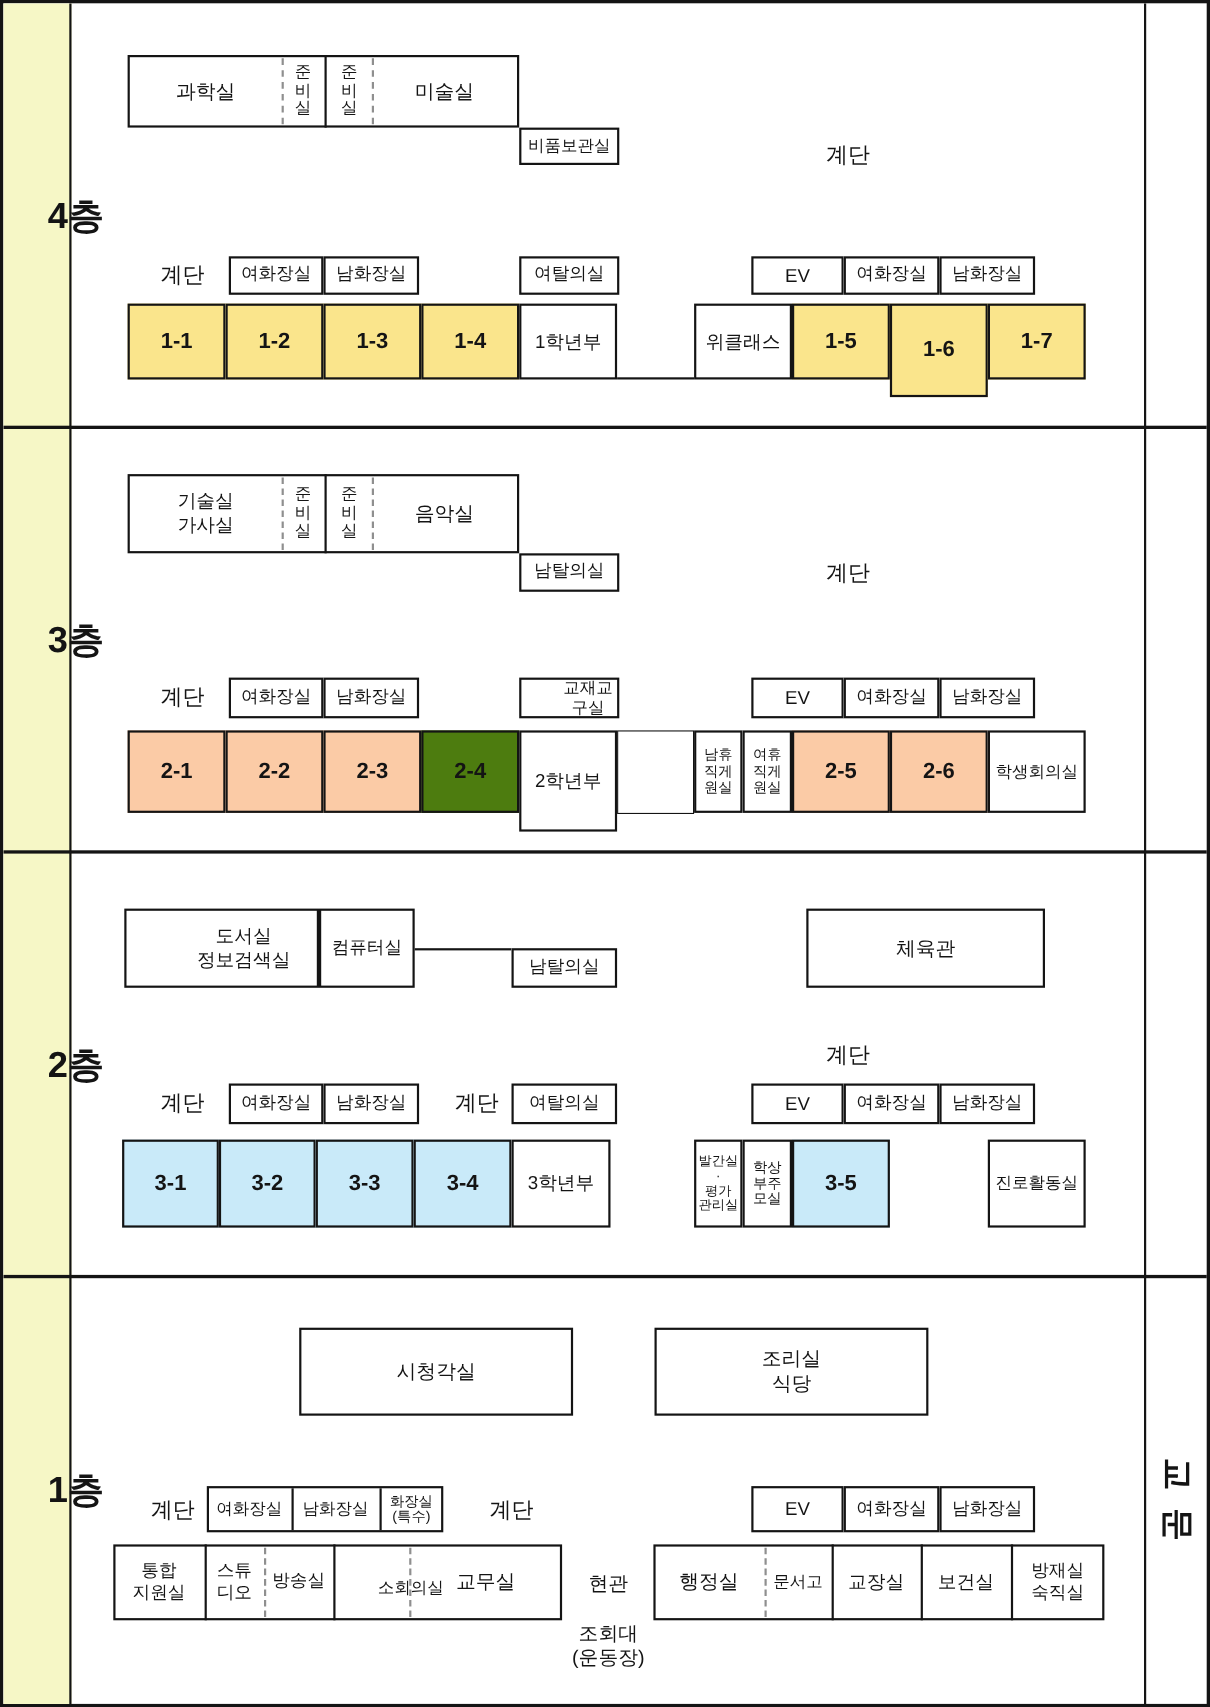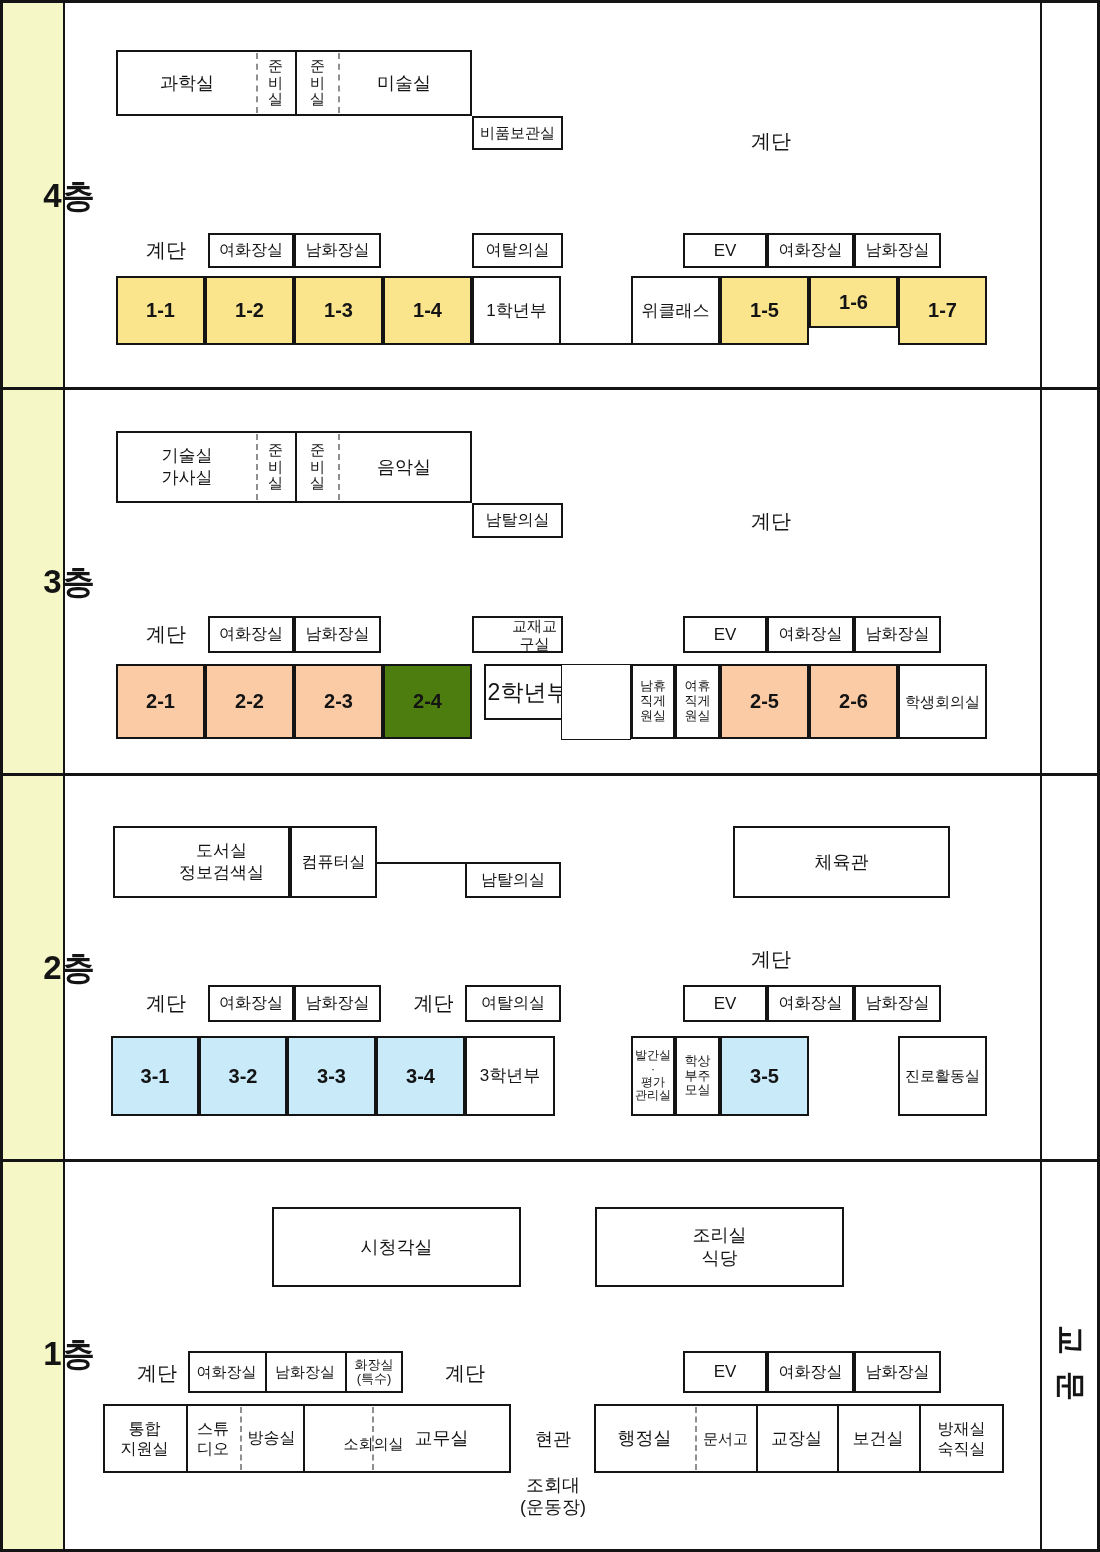--- a/index.html
+++ b/index.html
@@ -79,21 +79,21 @@
     <div class="el box" style="left: 764px; top: 230px; width: 87px; height: 35px; background: rgb(255, 255, 255); border-color: rgb(20, 20, 20); font-size: 16px;">여화장실</div>
     <div class="el box" style="left: 851px; top: 230px; width: 87px; height: 35px; background: rgb(255, 255, 255); border-color: rgb(20, 20, 20); font-size: 16px;">남화장실</div>
     <div class="el box" style="left: 113px; top: 273px; width: 89px; height: 69px; background: rgb(250, 229, 140); border-color: rgb(20, 20, 20); font-size: 20px; font-weight: 700;">1-1</div>
     <div class="el box" style="left: 202px; top: 273px; width: 89px; height: 69px; background: rgb(250, 229, 140); border-color: rgb(20, 20, 20); font-size: 20px; font-weight: 700;">1-2</div>
     <div class="el box" style="left: 291px; top: 273px; width: 89px; height: 69px; background: rgb(250, 229, 140); border-color: rgb(20, 20, 20); font-size: 20px; font-weight: 700;">1-3</div>
     <div class="el box" style="left: 380px; top: 273px; width: 89px; height: 69px; background: rgb(250, 229, 140); border-color: rgb(20, 20, 20); font-size: 20px; font-weight: 700;">1-4</div>
     <div class="el box" style="left: 469px; top: 273px; width: 89px; height: 69px; background: rgb(255, 255, 255); border-color: rgb(20, 20, 20); font-size: 17px;">1학년부</div>
     <div class="el hl" style="left: 558px; top: 340px; width: 70px; height: 0px; border-top: 2px solid rgb(20, 20, 20);"></div>
     <div class="el box" style="left: 628px; top: 273px; width: 89px; height: 69px; background: rgb(255, 255, 255); border-color: rgb(20, 20, 20); font-size: 17px;">위클래스</div>
     <div class="el box" style="left: 717px; top: 273px; width: 89px; height: 69px; background: rgb(250, 229, 140); border-color: rgb(20, 20, 20); font-size: 20px; font-weight: 700;">1-5</div>
-    <div class="el box" style="left: 806px; top: 273px; width: 89px; height: 52px; background: rgb(250, 229, 140); border-color: rgb(20, 20, 20); font-size: 20px; font-weight: 700;">1-6</div>
+    <div class="el box" style="left: 806px; top: 273px; width: 89px; height: 85px; background: rgb(250, 229, 140); border-color: rgb(20, 20, 20); font-size: 20px; font-weight: 700;">1-6</div>
     <div class="el box" style="left: 895px; top: 273px; width: 89px; height: 69px; background: rgb(250, 229, 140); border-color: rgb(20, 20, 20); font-size: 20px; font-weight: 700;">1-7</div>
     <div class="el box" style="left: 113px; top: 428px; width: 356px; height: 72px; background: rgb(255, 255, 255); border-color: rgb(20, 20, 20);"></div>
     <div class="el text" style="left: 115px; top: 428px; width: 138px; height: 72px; font-size: 17px; line-height: 1.3;">기술실
 가사실</div>
     <div class="el vl" style="left: 253px; top: 431px; height: 66px; width: 0px; border-left: 2.5px dashed rgb(143, 143, 143);"></div>
     <div class="el text" style="left: 253px; top: 430px; width: 39px; height: 68px; font-size: 15px; line-height: 1.1;">준
 비
 실</div>
     <div class="el vl" style="left: 292px; top: 428px; height: 72px; width: 0px; border-left: 2.5px solid rgb(20, 20, 20);"></div>
     <div class="el text" style="left: 294px; top: 430px; width: 41px; height: 68px; font-size: 15px; line-height: 1.1;">준
@@ -107,21 +107,21 @@
     <div class="el box" style="left: 205px; top: 613px; width: 86px; height: 37px; background: rgb(255, 255, 255); border-color: rgb(20, 20, 20); font-size: 16px;">여화장실</div>
     <div class="el box" style="left: 291px; top: 613px; width: 87px; height: 37px; background: rgb(255, 255, 255); border-color: rgb(20, 20, 20); font-size: 16px;">남화장실</div>
     <div class="el box" style="left: 469px; top: 613px; width: 91px; height: 37px; background: rgb(255, 255, 255); border-color: rgb(20, 20, 20); font-size: 15px; padding-left: 34px;">교재교구실</div>
     <div class="el box" style="left: 680px; top: 613px; width: 84px; height: 37px; background: rgb(255, 255, 255); border-color: rgb(20, 20, 20); font-size: 17px;">EV</div>
     <div class="el box" style="left: 764px; top: 613px; width: 87px; height: 37px; background: rgb(255, 255, 255); border-color: rgb(20, 20, 20); font-size: 16px;">여화장실</div>
     <div class="el box" style="left: 851px; top: 613px; width: 87px; height: 37px; background: rgb(255, 255, 255); border-color: rgb(20, 20, 20); font-size: 16px;">남화장실</div>
     <div class="el box" style="left: 113px; top: 661px; width: 89px; height: 75px; background: rgb(251, 203, 166); border-color: rgb(20, 20, 20); font-size: 20px; font-weight: 700;">2-1</div>
     <div class="el box" style="left: 202px; top: 661px; width: 89px; height: 75px; background: rgb(251, 203, 166); border-color: rgb(20, 20, 20); font-size: 20px; font-weight: 700;">2-2</div>
     <div class="el box" style="left: 291px; top: 661px; width: 89px; height: 75px; background: rgb(251, 203, 166); border-color: rgb(20, 20, 20); font-size: 20px; font-weight: 700;">2-3</div>
     <div class="el box" style="left: 380px; top: 661px; width: 89px; height: 75px; background: #4d7c0f; border-color: rgb(20, 20, 20); font-size: 20px; font-weight: 700;">2-4</div>
-    <div class="el box" style="left: 481px; top: 661px; width: 89px; height: 56px; background: rgb(255, 255, 255); border-color: rgb(20, 20, 20); font-size: 23px;">2학년부</div>
+    <div class="el box" style="left: 469px; top: 661px; width: 89px; height: 92px; background: rgb(255, 255, 255); border-color: rgb(20, 20, 20); font-size: 17px;">2학년부</div>
     <div class="el box" style="left: 558px; top: 661px; width: 70px; height: 76px; background: rgb(255, 255, 255); border-color: rgb(20, 20, 20); border-width: 1.5px;"></div>
     <div class="el box" style="left: 628px; top: 661px; width: 44px; height: 75px; background: rgb(255, 255, 255); border-color: rgb(20, 20, 20); font-size: 13px; line-height: 1.15;">남휴
 직게
 원실</div>
     <div class="el box" style="left: 672px; top: 661px; width: 45px; height: 75px; background: rgb(255, 255, 255); border-color: rgb(20, 20, 20); font-size: 13px; line-height: 1.15;">여휴
 직게
 원실</div>
     <div class="el box" style="left: 717px; top: 661px; width: 89px; height: 75px; background: rgb(251, 203, 166); border-color: rgb(20, 20, 20); font-size: 20px; font-weight: 700;">2-5</div>
     <div class="el box" style="left: 806px; top: 661px; width: 89px; height: 75px; background: rgb(251, 203, 166); border-color: rgb(20, 20, 20); font-size: 20px; font-weight: 700;">2-6</div>
     <div class="el box" style="left: 895px; top: 661px; width: 89px; height: 75px; background: rgb(255, 255, 255); border-color: rgb(20, 20, 20); font-size: 15px;">학생회의실</div>

